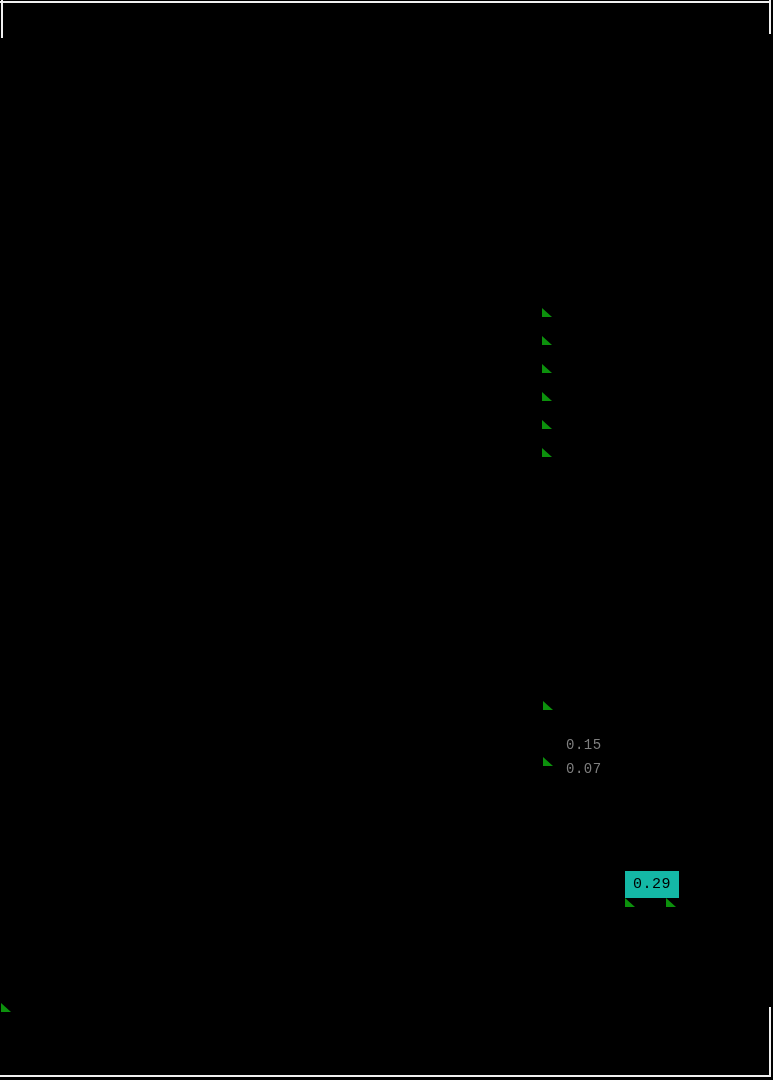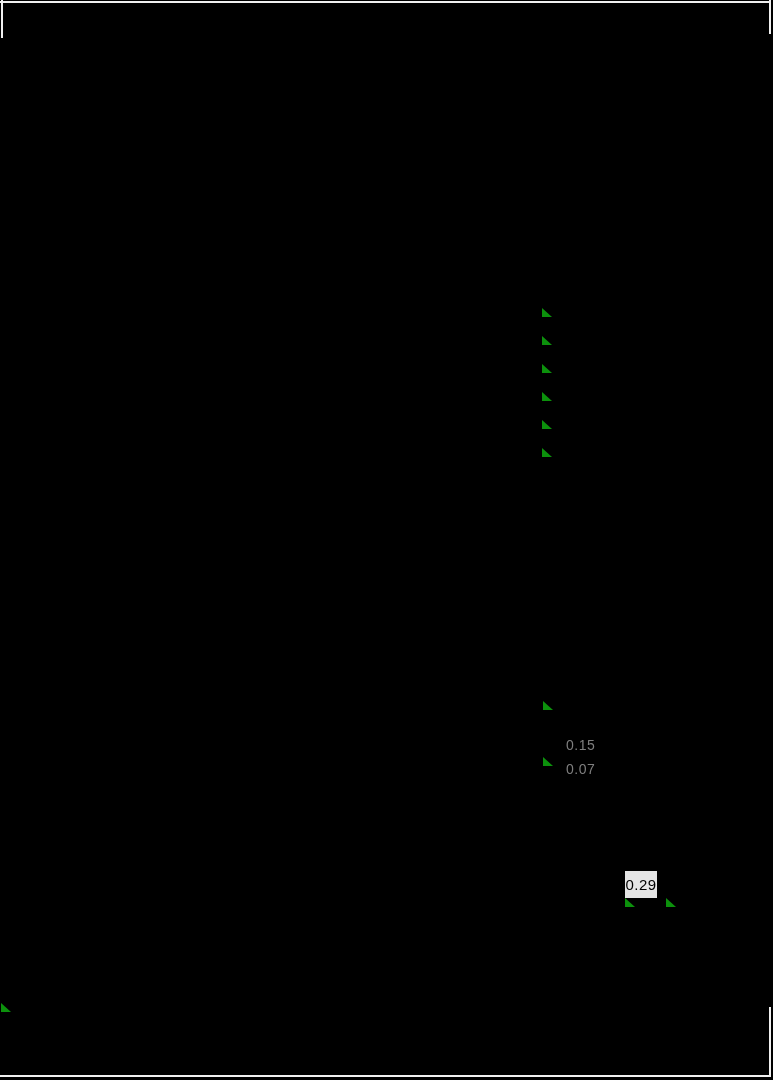--- a/index.html
+++ b/index.html
@@ -7,21 +7,21 @@
     --frame:#f0f0f0;
     --arrow:#0c910c;
     --gray-text:#7f7f7f;
   }
   html,body{margin:0;padding:0;background:#222;}
   .screen{
     position:relative;
     width:773px;height:1080px;
     background:var(--bg);
     overflow:hidden;
-    font-family:Liberation Sans, sans-serif;
+    font-family:Liberation Mono, monospace;
   }
   .frame-line{position:absolute;background:var(--frame);}
   .frame-top{left:0;top:1px;width:771px;height:2px;}
   .frame-left{left:1px;top:0;width:2px;height:38px;}
   .frame-right-top{left:769px;top:0;width:2px;height:34px;}
   .frame-right-bottom{left:769px;top:1007px;width:2px;height:70px;}
   .frame-bottom{left:0;top:1075px;width:771px;height:2px;}
   .marker{position:absolute;width:10px;height:9px;}
   .readout{
     position:absolute;
@@ -29,22 +29,22 @@
     font-size:14px;
     line-height:14px;
     letter-spacing:0.5px;
     white-space:pre;
   }
   .readout-upper{left:566px;top:738px;}
   .readout-lower{left:566px;top:762px;}
   .tooltip-box{
     position:absolute;
     left:625px;top:871px;
-    width:32px;height:27px;
-    background:#e5e5e5;
+    width:54px;height:27px;
+    background:#14b8a6;
     color:#000000;
     display:flex;align-items:center;justify-content:center;
     font-size:15px;
     letter-spacing:0.5px;
     white-space:pre;
   }
 </style>
 </head>
 <body>
 

